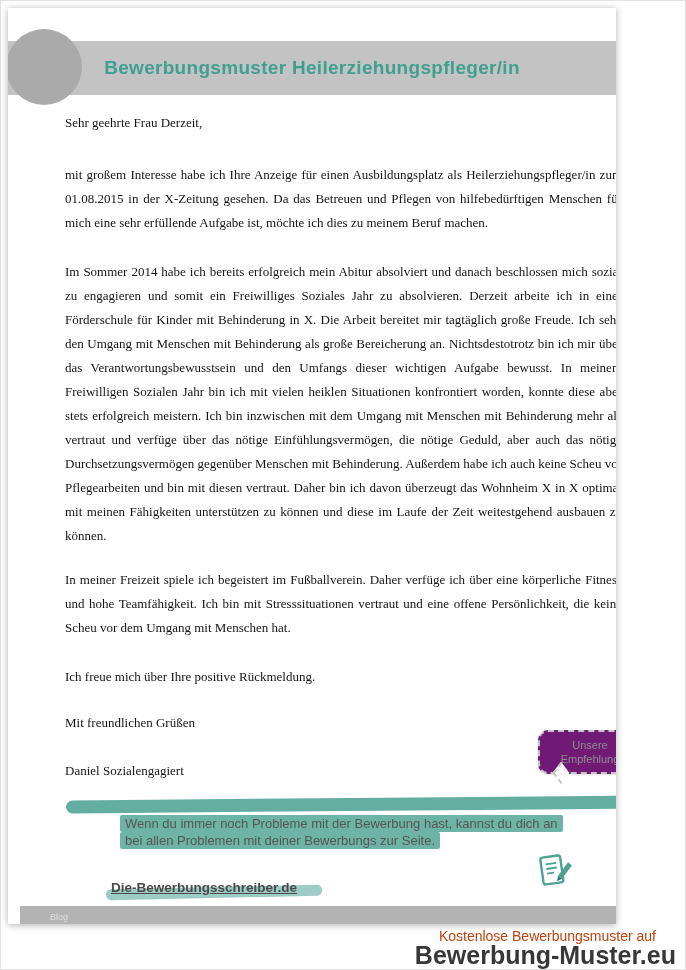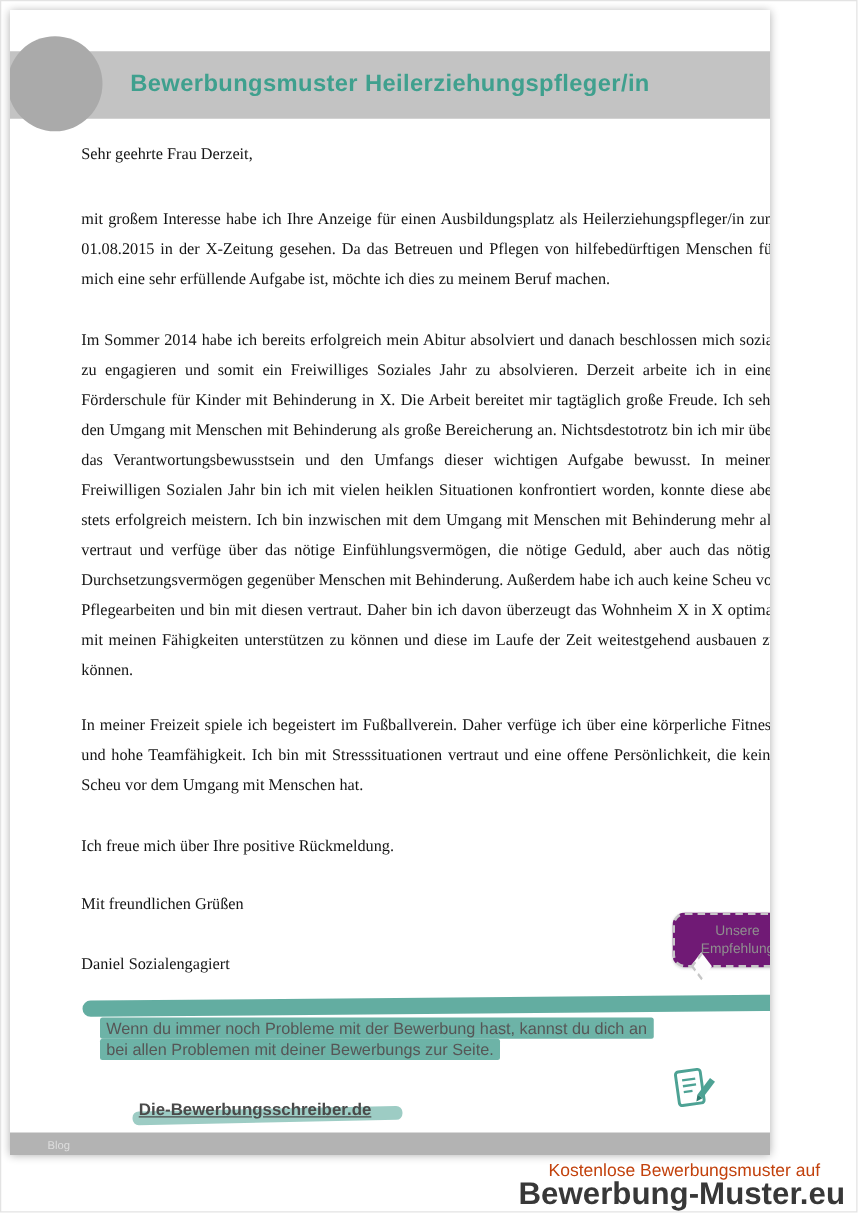--- a/index.html
+++ b/index.html
@@ -34,31 +34,31 @@
           border:2px dashed #c6c6c6;border-radius:10px;padding:6px 4px;text-align:center;
           color:#8f8f8f;font-size:11px;line-height:14px;box-shadow:0 1px 2px rgba(0,0,0,0.12);}
   .bubble::after{content:"";position:absolute;left:14px;bottom:-8px;width:12px;height:12px;
           background:#fdfdfd;border-left:2px dashed #c6c6c6;border-bottom:2px dashed #c6c6c6;
           transform:rotate(45deg) skew(8deg,8deg);}
 
   
   .stroke-top{position:absolute;left:58px;top:790px;width:576px;height:13px;z-index:2;
           background:#4da294;opacity:0.88;border-radius:7px;transform:rotate(-0.5deg);}
   .promo-lines{position:absolute;left:72px;top:806px;width:575px;z-index:2;}
-  .promo-line{display:block;height:17px;}
+  .promo-line{display:block;height:17px;margin-left:40px;}
   .hl{display:inline-block;background:rgba(77,162,148,0.82);color:#565656;
       font-size:13px;line-height:17px;padding:0 5px;border-radius:2px;}
   .link-stroke{position:absolute;left:98px;top:879px;width:216px;height:11px;z-index:2;
       background:rgba(77,162,148,0.55);border-radius:5px;transform:rotate(-1.2deg);}
   .promo-link{position:absolute;left:103px;top:872px;z-index:3;font-size:13.5px;font-weight:bold;
       color:#4a4a4a;text-decoration:underline;}
   .note-icon{position:absolute;left:528px;top:842px;width:40px;height:40px;z-index:3;}
 
   
-  .blog-bar{position:absolute;left:0;bottom:0;width:100%;height:18px;background:#b3b3b3;z-index:4;}
+  .blog-bar{position:absolute;left:12px;bottom:0;width:100%;height:18px;background:#b3b3b3;z-index:4;}
   .blog{display:inline-block;padding-left:30px;font-size:9px;line-height:18px;color:#dedede;
         text-decoration:none;cursor:pointer;}
 
   
   .tagline{position:absolute;right:30px;top:928px;font-size:14px;color:#c2410c;z-index:5;}
   .site{position:absolute;right:10px;top:941px;font-size:25px;font-weight:bold;color:#383838;
         font-family:Liberation Sans, sans-serif;z-index:5;}
 </style>
 </head>
 <body>

